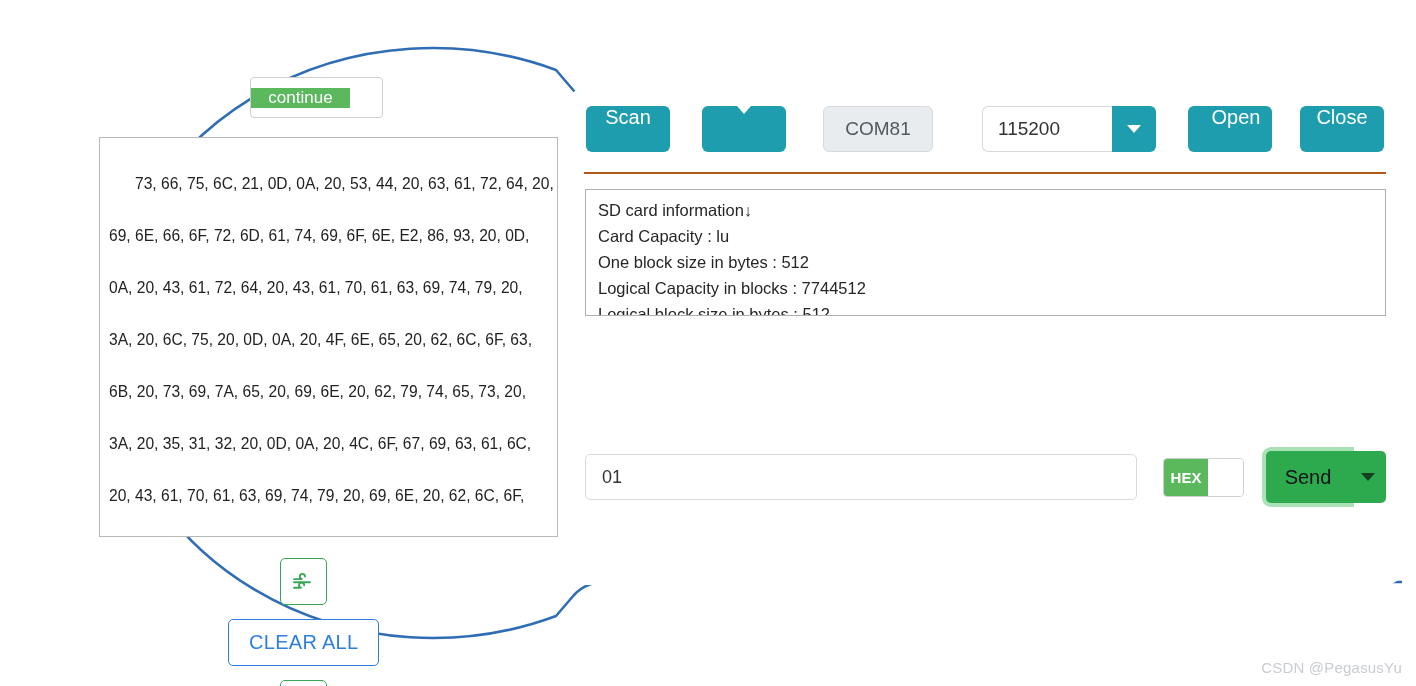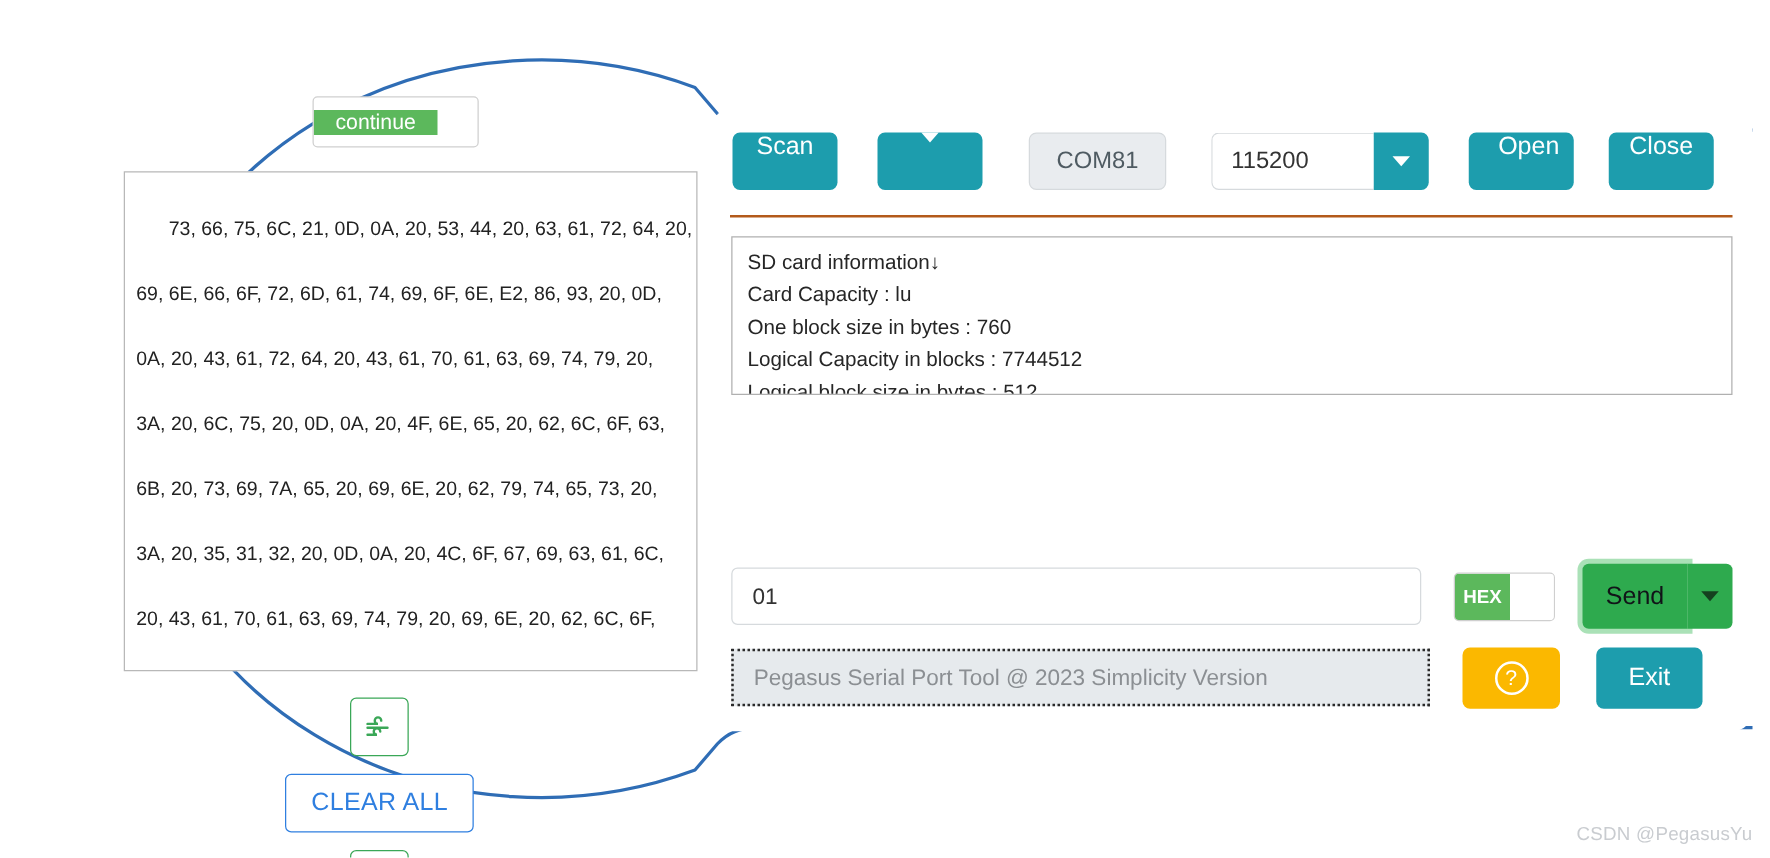--- a/index.html
+++ b/index.html
@@ -101,21 +101,21 @@
     border-right: 7px solid transparent;
     border-top: 8px solid #ffffff;
   }
   .port-field {
     width: 110px; height: 46px;
     background: #e9ecef;
     border: 1px solid #d6dadd;
     border-radius: 6px;
     display: flex; align-items: center; justify-content: center;
     color: #4f5b62; font-size: 19px;
-    margin-right: 36px;
+    margin-right: 49px;
   }
   .baud-combo {
     width: 174px; height: 46px;
     display: flex; align-items: stretch;
     margin-right: 32px;
   }
   .baud-combo .baud-input {
     flex: 1;
     background: #ffffff;
     border: 1px solid #d6dadd;
@@ -344,21 +344,21 @@
       <div class="btn-teal btn-close">
         <span>Close</span>
       </div>
     </div>
 
     <div class="divider-line"></div>
 
     <div class="info-box">
       <span>SD card information↓</span>
 <br><span>Card Capacity : lu</span>
-<br><span>One block size in bytes : 760</span>
+<br><span>One block size in bytes : 512</span>
 <br><span>Logical Capacity in blocks : 7744512</span>
 <br><span>Logical block size in bytes : 512</span>
 <br>
 <br>
 <br>
     </div>
 
     <div class="send-row">
       <div class="send-input">
         <span>01</span>
@@ -370,29 +370,18 @@
       <div class="send-group">
         <div class="send-main">
           <span>Send</span>
         </div>
         <div class="send-caret">
           <span class="caret-dark"></span>
         </div>
       </div>
     </div>
 
-    <div class="status-row">
-      <div class="status-bar">
-        <span>Pegasus Serial Port Tool @ 2023 Simplicity Version</span>
-      </div>
-      <div class="btn-help">
-        <span class="q-circle">?</span>
-      </div>
-      <div class="btn-exit">
-        <span>Exit</span>
-      </div>
-    </div>
 
   </div>
 
   <div class="watermark">CSDN @PegasusYu</div>
 
 </div>
 
 </body></html>

